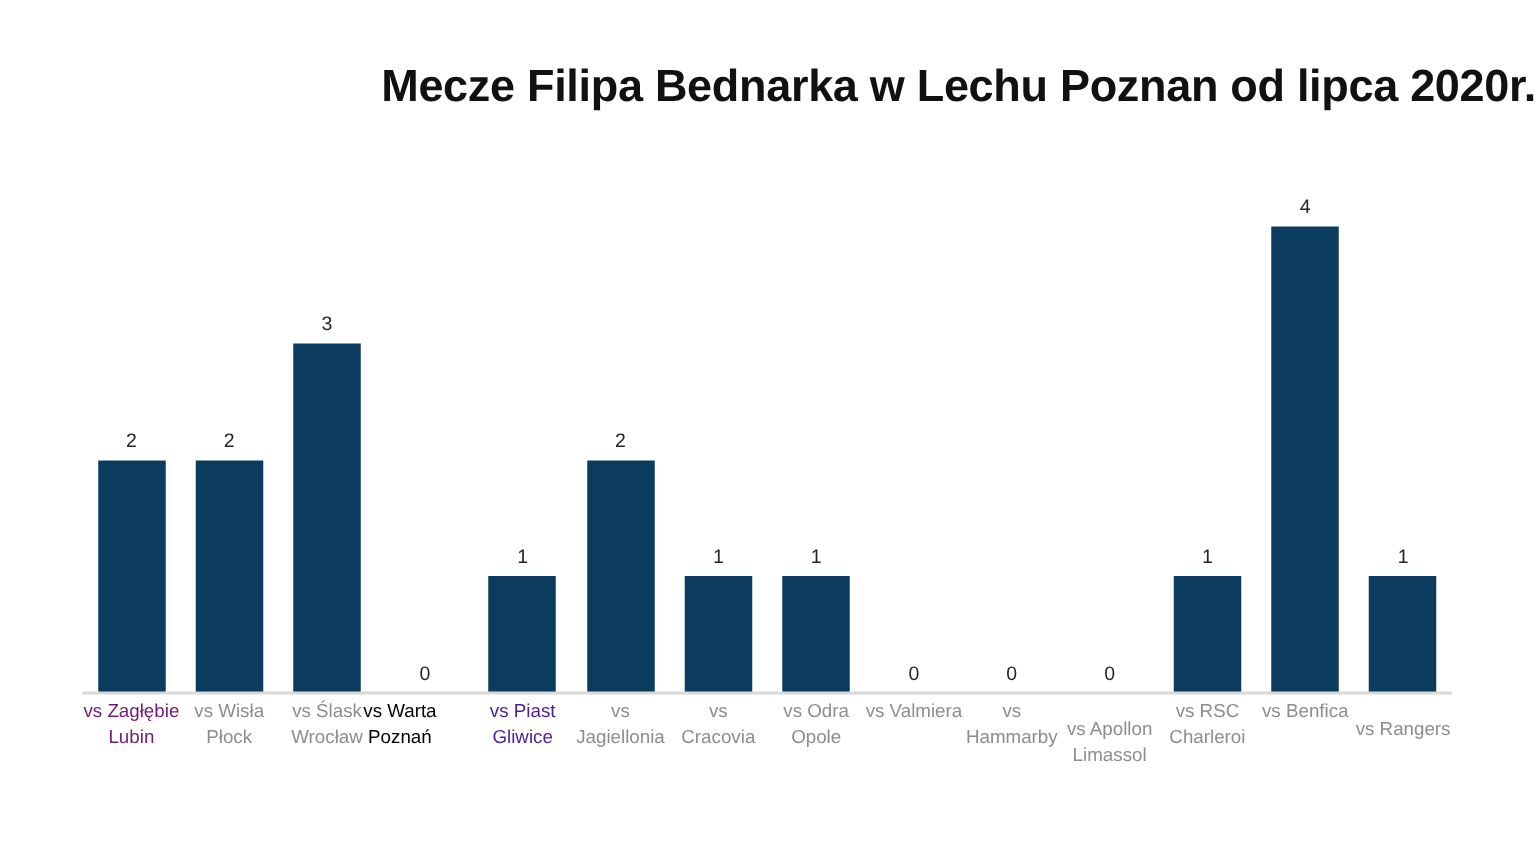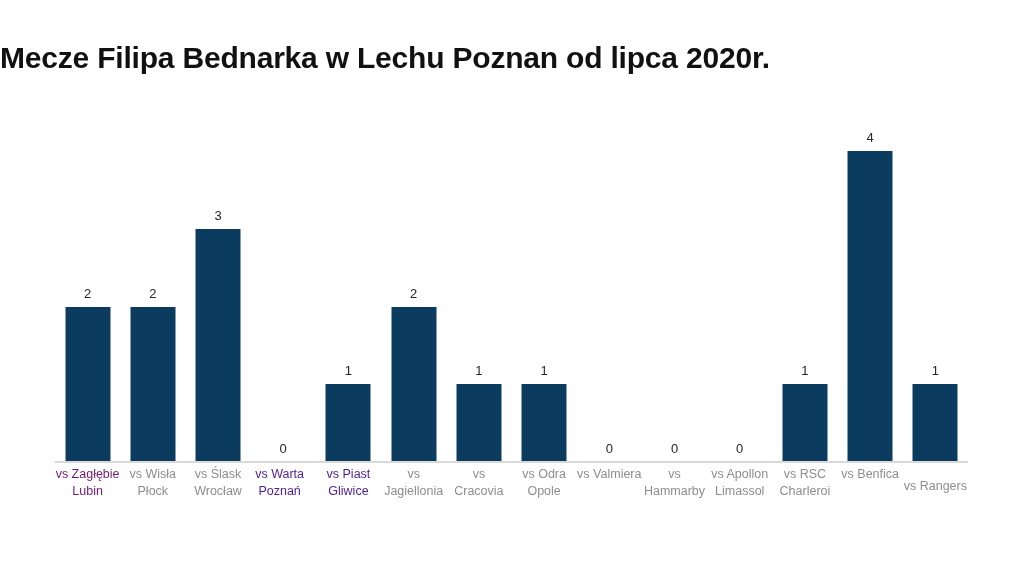--- a/index.html
+++ b/index.html
@@ -19,21 +19,21 @@
     height: 576px;
     background: #ffffff;
   }
 
   
   .chart-title {
     position: absolute;
     top: 41px;
     left: 0;
     width: 1024px;
-    text-align: left;
+    text-align: right;
     font-size: 30px;
     font-weight: bold;
     color: #111111;
     letter-spacing: -0.2px;
     white-space: nowrap;
   }
   .chart-subtitle {
     position: absolute;
     top: 89px;
     left: 0;
@@ -174,26 +174,26 @@
         <div class="bar-value" style="bottom: 83.7273px; color: rgb(38, 38, 38);">1</div>
       </div>
     </div>
 
   <div class="axis-line"></div>
 
   <div class="cats-layer" id="cats-layer">
       <div class="cat-label" style="left: 0px; width: 65.2143px; color: #701a75;">vs Zagłębie Lubin</div>
       <div class="cat-label" style="left: 65.2143px; width: 65.2143px; color: rgb(141, 141, 141);">vs Wisła Płock</div>
       <div class="cat-label" style="left: 130.429px; width: 65.2143px; color: rgb(141, 141, 141);">vs Ślask Wrocław</div>
-      <div class="cat-label" style="left: 192px; width: 65.2143px; color: #4c1d95; text-align: center;">vs Warta Poznań</div>
+      <div class="cat-label" style="left: 179px; width: 65.2143px; color: #000000; text-align: center;">vs Warta Poznań</div>
       <div class="cat-label" style="left: 260.857px; width: 65.2143px; color: #4c1d95;">vs Piast Gliwice</div>
       <div class="cat-label" style="left: 326.071px; width: 65.2143px; color: rgb(141, 141, 141);">vs Jagiellonia</div>
       <div class="cat-label" style="left: 391.286px; width: 65.2143px; color: rgb(141, 141, 141);">vs Cracovia</div>
       <div class="cat-label" style="left: 456.5px; width: 65.2143px; color: rgb(141, 141, 141);">vs Odra Opole</div>
       <div class="cat-label" style="left: 521.714px; width: 65.2143px; color: rgb(141, 141, 141);">vs Valmiera</div>
       <div class="cat-label" style="left: 586.929px; width: 65.2143px; color: rgb(141, 141, 141);">vs Hammarby</div>
-      <div class="cat-label" style="left: 652.143px; width: 65.2143px; color: rgb(141, 141, 141);">vs Apollon Limassol</div>
+      <div class="cat-label" style="left: 652.143px; width: 65.2143px; color: rgb(141, 141, 141); margin-top: 12px;">vs Apollon Limassol</div>
       <div class="cat-label" style="left: 717.357px; width: 65.2143px; color: rgb(141, 141, 141);">vs RSC Charleroi</div>
       <div class="cat-label" style="left: 782.571px; width: 65.2143px; color: rgb(141, 141, 141);">vs Benfica</div>
       <div class="cat-label" style="left: 847.786px; width: 65.2143px; color: rgb(141, 141, 141); margin-top: 12px;">vs Rangers</div>
     </div>
 
 </div>
 
 </body></html>

